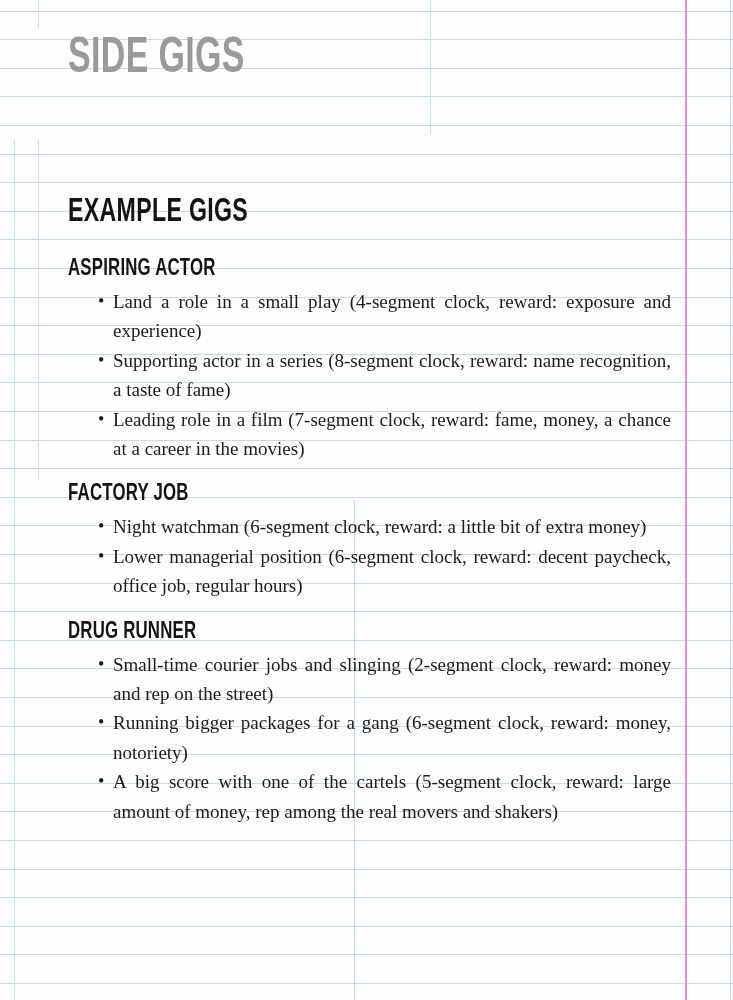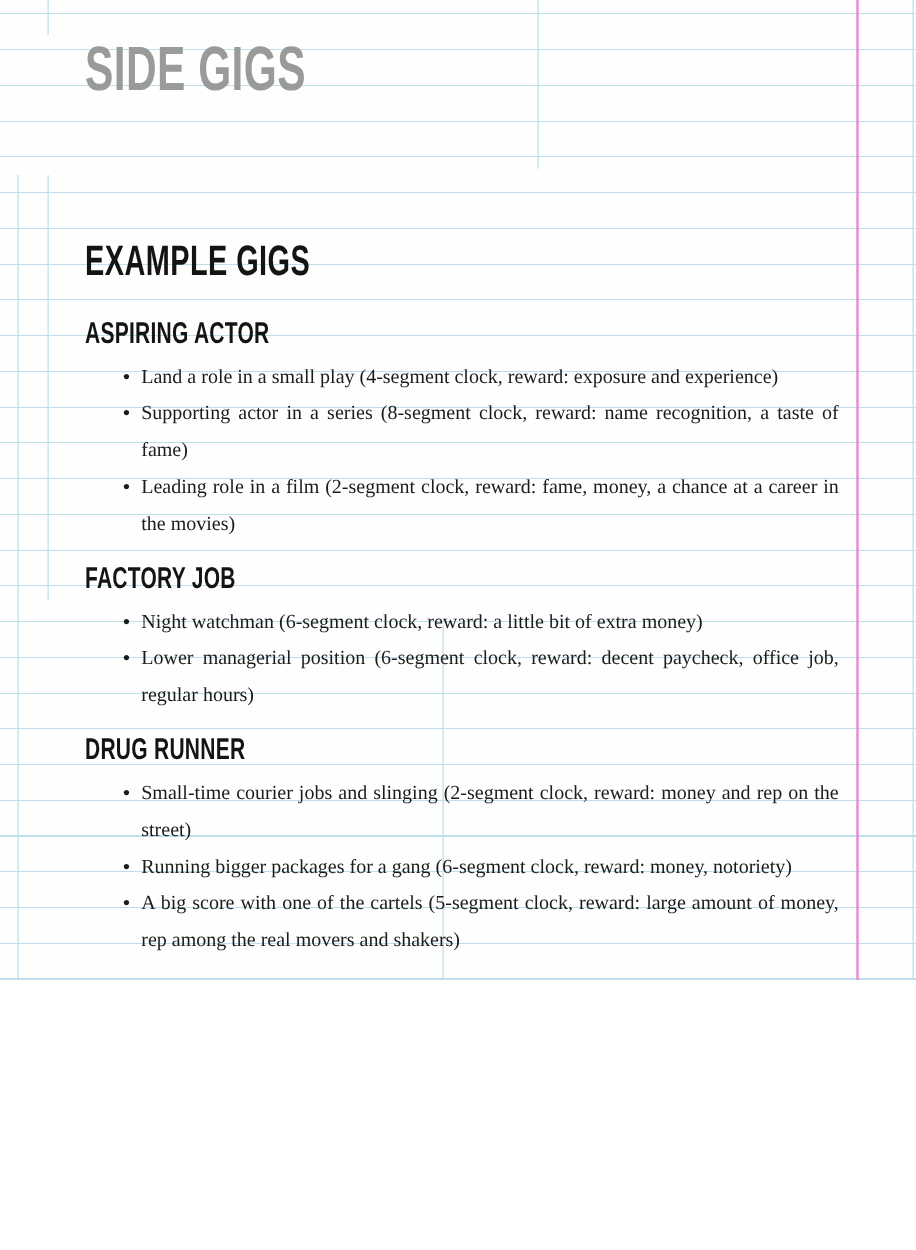--- a/index.html
+++ b/index.html
@@ -8,21 +8,21 @@
   }
   body {
     width: 733px;
     height: 1000px;
     background: #ffffff;
     font-family: "Liberation Serif", serif;
   }
   .page {
     position: relative;
     width: 733px;
-    height: 784px;
+    height: 1000px;
     overflow: hidden;
     background: #fefefe;
   }
 
   
   .hlines {
     position: absolute;
     left: 0; right: 0;
     top: -17px; bottom: 0;
     background: repeating-linear-gradient(
@@ -105,21 +105,21 @@
   }
   .gig-list {
     list-style: none;
     margin: 7px 0 0 29px;
     padding: 0;
     width: 574px;
   }
   .gig-item {
     position: relative;
     padding-left: 16px;
-    font-size: 16px;
+    font-size: 19px;
     line-height: 29.4px;
     text-align: justify;
     color: #1b1b1b;
   }
   .gig-item::before {
     content: "\2022";
     position: absolute;
     left: 1px;
     top: 0;
     font-size: 18px;
@@ -145,21 +145,21 @@
 
   <h2 class="display example-heading">EXAMPLE GIGS</h2>
 
   <div class="sections">
 
     <section class="gig-section">
       <h3 class="gig-section-title">ASPIRING ACTOR</h3>
       <ul class="gig-list">
         <li class="gig-item">Land a role in a small play (4-segment clock, reward: exposure and experience)</li>
         <li class="gig-item">Supporting actor in a series (8-segment clock, reward: name recognition, a taste of fame)</li>
-        <li class="gig-item">Leading role in a film (2-segment clock, reward: fame, money, a chance at a career in the movies)</li>
+        <li class="gig-item">Leading role in a film (7-segment clock, reward: fame, money, a chance at a career in the movies)</li>
       </ul>
     </section>
 
     <section class="gig-section">
       <h3 class="gig-section-title">FACTORY JOB</h3>
       <ul class="gig-list">
         <li class="gig-item">Night watchman (6-segment clock, reward: a little bit of extra money)</li>
         <li class="gig-item">Lower managerial position (6-segment clock, reward: decent paycheck, office job, regular hours)</li>
       </ul>
     </section>

